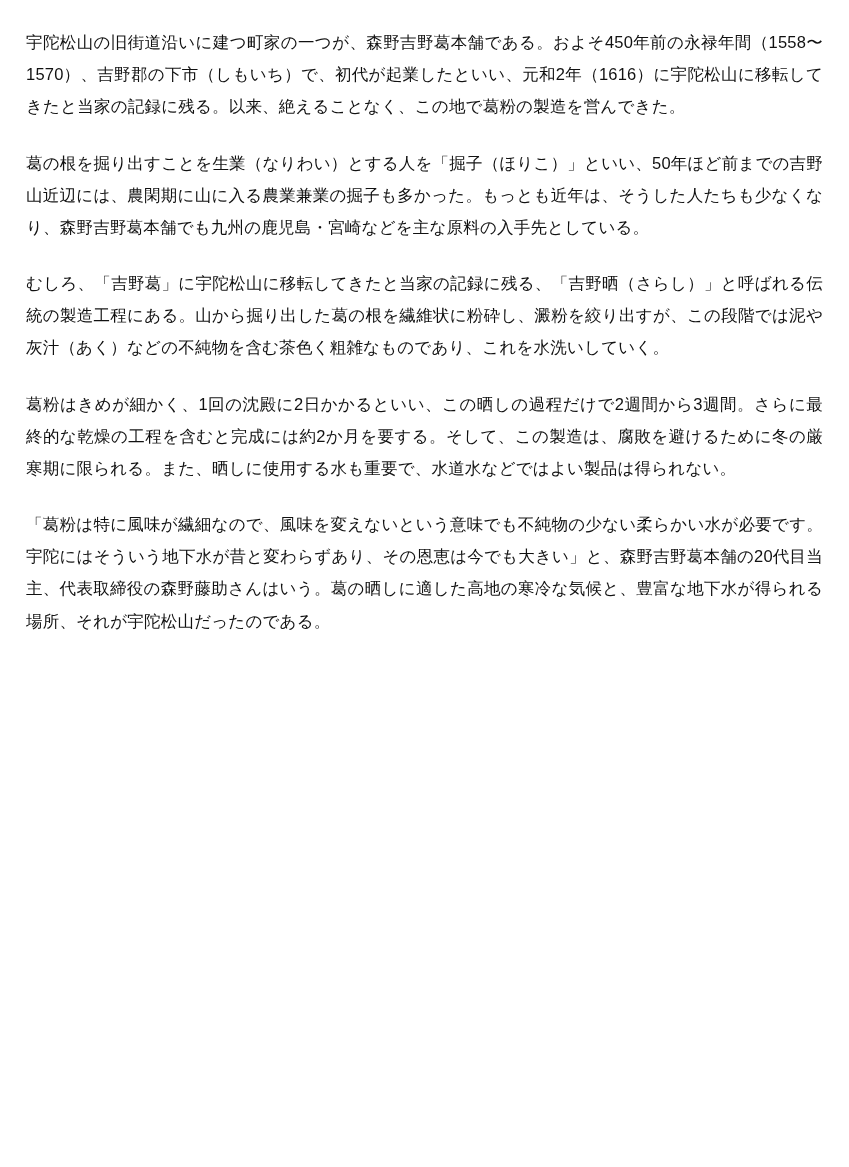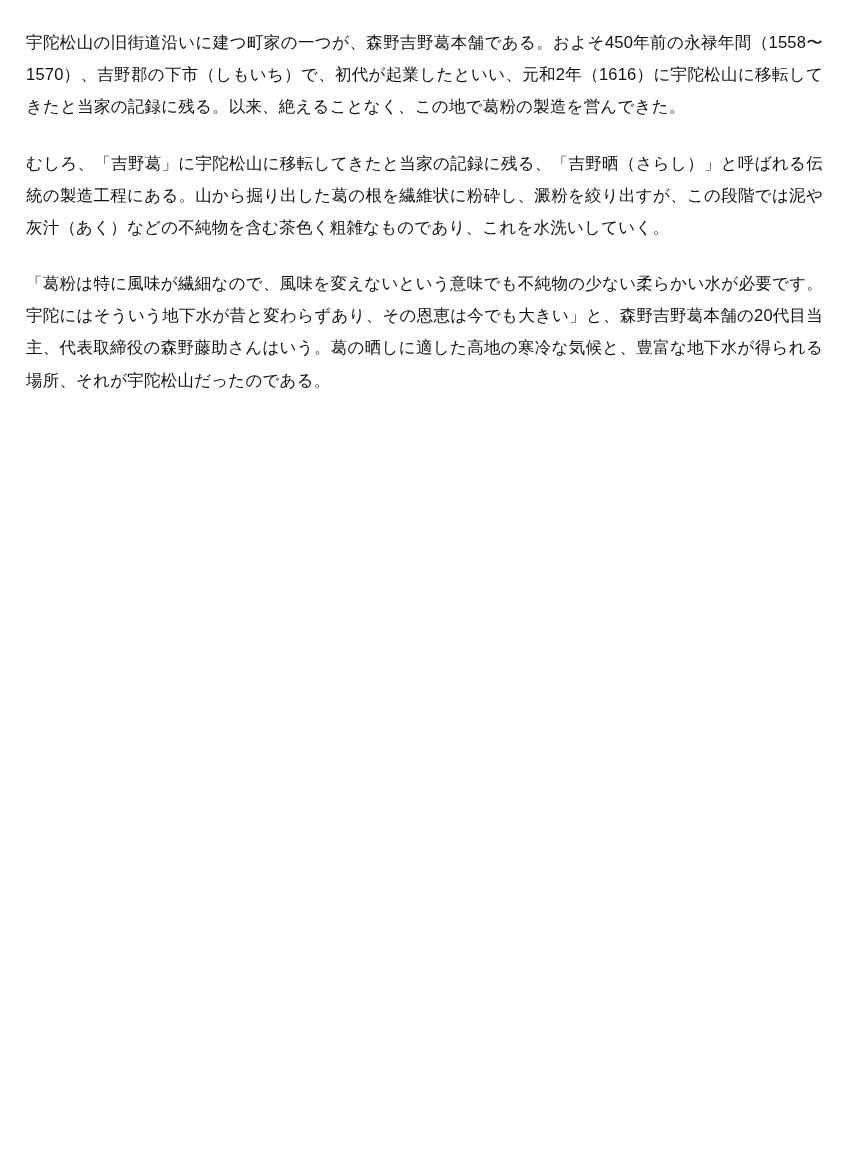--- a/index.html
+++ b/index.html
@@ -29,15 +29,17 @@
   }
   .para:last-child {
     margin-bottom: 17px;
   }
 </style>
 </head>
 <body>
 
 <div class="article">
   <p class="para">宇陀松山の旧街道沿いに建つ町家の一つが、森野吉野葛本舗である。およそ450年前の永禄年間（1558〜1570）、吉野郡の下市（しもいち）で、初代が起業したといい、元和2年（1616）に宇陀松山に移転してきたと当家の記録に残る。以来、絶えることなく、この地で葛粉の製造を営んできた。</p>
+  <p class="para">葛の根を掘り出すことを生業（なりわい）とする人を「掘子（ほりこ）」といい、50年ほど前までの吉野山近辺には、農閑期に山に入る農業兼業の掘子も多かった。もっとも近年は、そうした人たちも少なくなり、森野吉野葛本舗でも九州の鹿児島・宮崎などを主な原料の入手先としている。</p>
   <p class="para">むしろ、「吉野葛」に宇陀松山に移転してきたと当家の記録に残る、「吉野晒（さらし）」と呼ばれる伝統の製造工程にある。山から掘り出した葛の根を繊維状に粉砕し、澱粉を絞り出すが、この段階では泥や灰汁（あく）などの不純物を含む茶色く粗雑なものであり、これを水洗いしていく。</p>
+  <p class="para">葛粉はきめが細かく、1回の沈殿に2日かかるといい、この晒しの過程だけで2週間から3週間。さらに最終的な乾燥の工程を含むと完成には約2か月を要する。そして、この製造は、腐敗を避けるために冬の厳寒期に限られる。また、晒しに使用する水も重要で、水道水などではよい製品は得られない。</p>
   <p class="para">「葛粉は特に風味が繊細なので、風味を変えないという意味でも不純物の少ない柔らかい水が必要です。宇陀にはそういう地下水が昔と変わらずあり、その恩恵は今でも大きい」と、森野吉野葛本舗の20代目当主、代表取締役の森野藤助さんはいう。葛の晒しに適した高地の寒冷な気候と、豊富な地下水が得られる場所、それが宇陀松山だったのである。</p>
 </div>
 
 </body></html>

